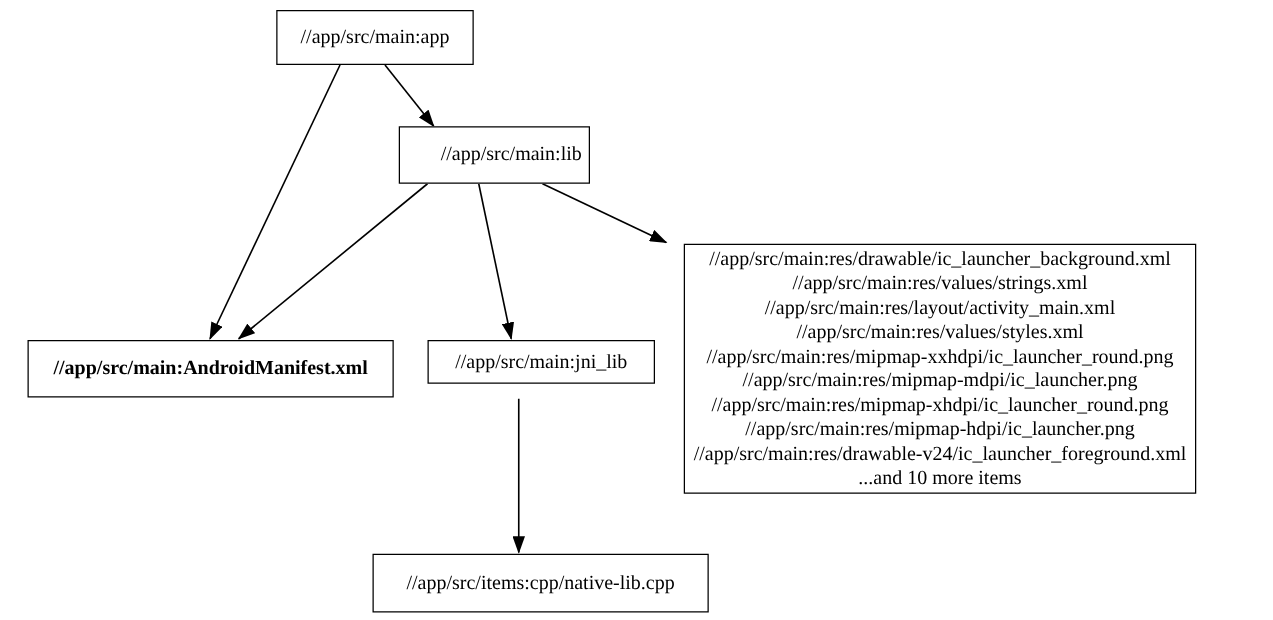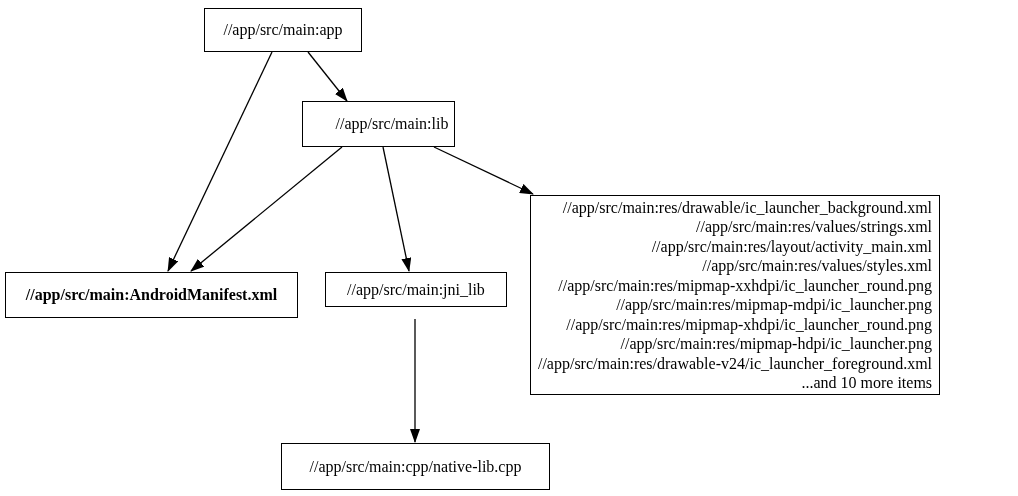--- a/index.html
+++ b/index.html
@@ -28,20 +28,21 @@
     box-sizing: border-box;
     border: 1px solid #000000;
     background: #ffffff;
     display: flex;
     align-items: center;
     justify-content: center;
     text-align: center;
     font-size: 16px;
     line-height: 19.5px;
     white-space: pre-line;
+    margin-left: 17px;
   }
   .node.multiline {
     padding: 2px 4px;
   }
 </style>
 </head>
 <body>
 
 <div id="canvas">
 
@@ -60,26 +61,26 @@
   </svg>
 
   <div class="node" style="left:204px; top:8px; width:158px; height:44px;">//app/src/main:app</div>
 
   <div class="node" style="left:302px; top:101px; width:153px; height:46px;padding-left:27px;">//app/src/main:lib</div>
 
   <div class="node" style="left:5px; top:272px; width:293px; height:46px;font-weight:bold;">//app/src/main:AndroidManifest.xml</div>
 
   <div class="node" style="left:325px; top:272px; width:182px; height:35px;">//app/src/main:jni_lib</div>
 
-  <div class="node multiline" style="left:530px; top:195px; width:410px; height:200px;text-align:right;">//app/src/main:res/drawable/ic_launcher_background.xml
+  <div class="node multiline" style="left:530px; top:195px; width:410px; height:200px;">//app/src/main:res/drawable/ic_launcher_background.xml
 //app/src/main:res/values/strings.xml
 //app/src/main:res/layout/activity_main.xml
 //app/src/main:res/values/styles.xml
 //app/src/main:res/mipmap-xxhdpi/ic_launcher_round.png
 //app/src/main:res/mipmap-mdpi/ic_launcher.png
 //app/src/main:res/mipmap-xhdpi/ic_launcher_round.png
 //app/src/main:res/mipmap-hdpi/ic_launcher.png
 //app/src/main:res/drawable-v24/ic_launcher_foreground.xml
 ...and 10 more items</div>
 
-  <div class="node" style="left:281px; top:443px; width:269px; height:47px;">//app/src/main:cpp/native-lib.cpp</div>
+  <div class="node" style="left:281px; top:443px; width:269px; height:47px;">//app/src/items:cpp/native-lib.cpp</div>
 
 </div>
 
 </body></html>

